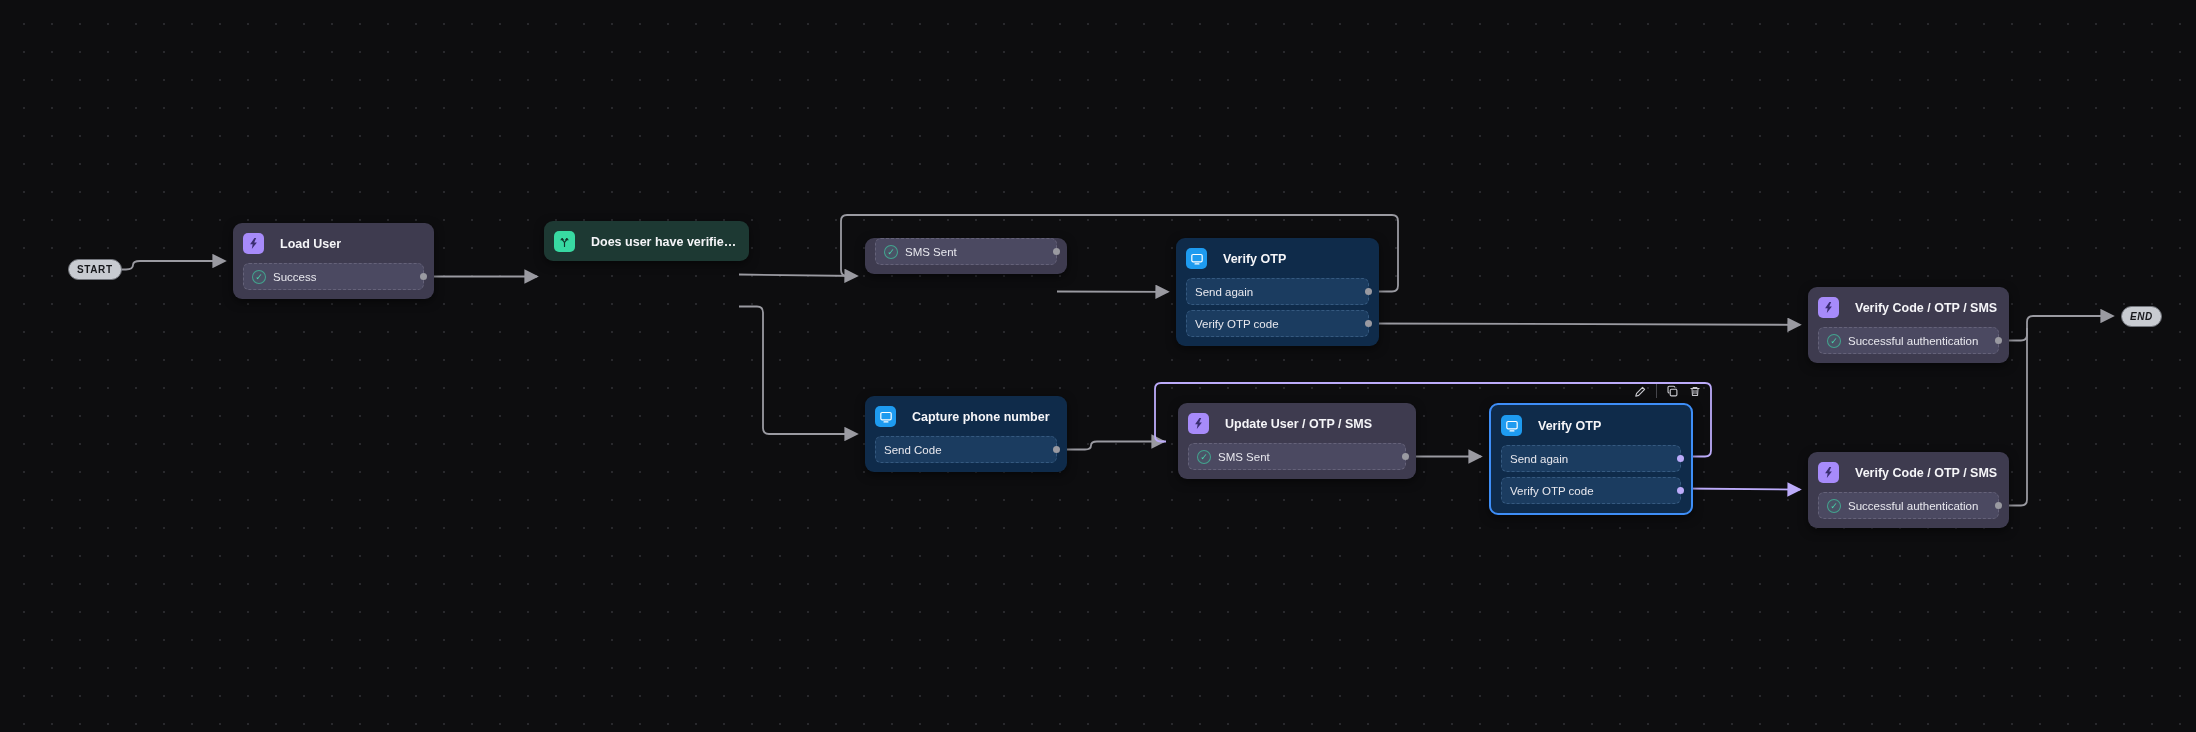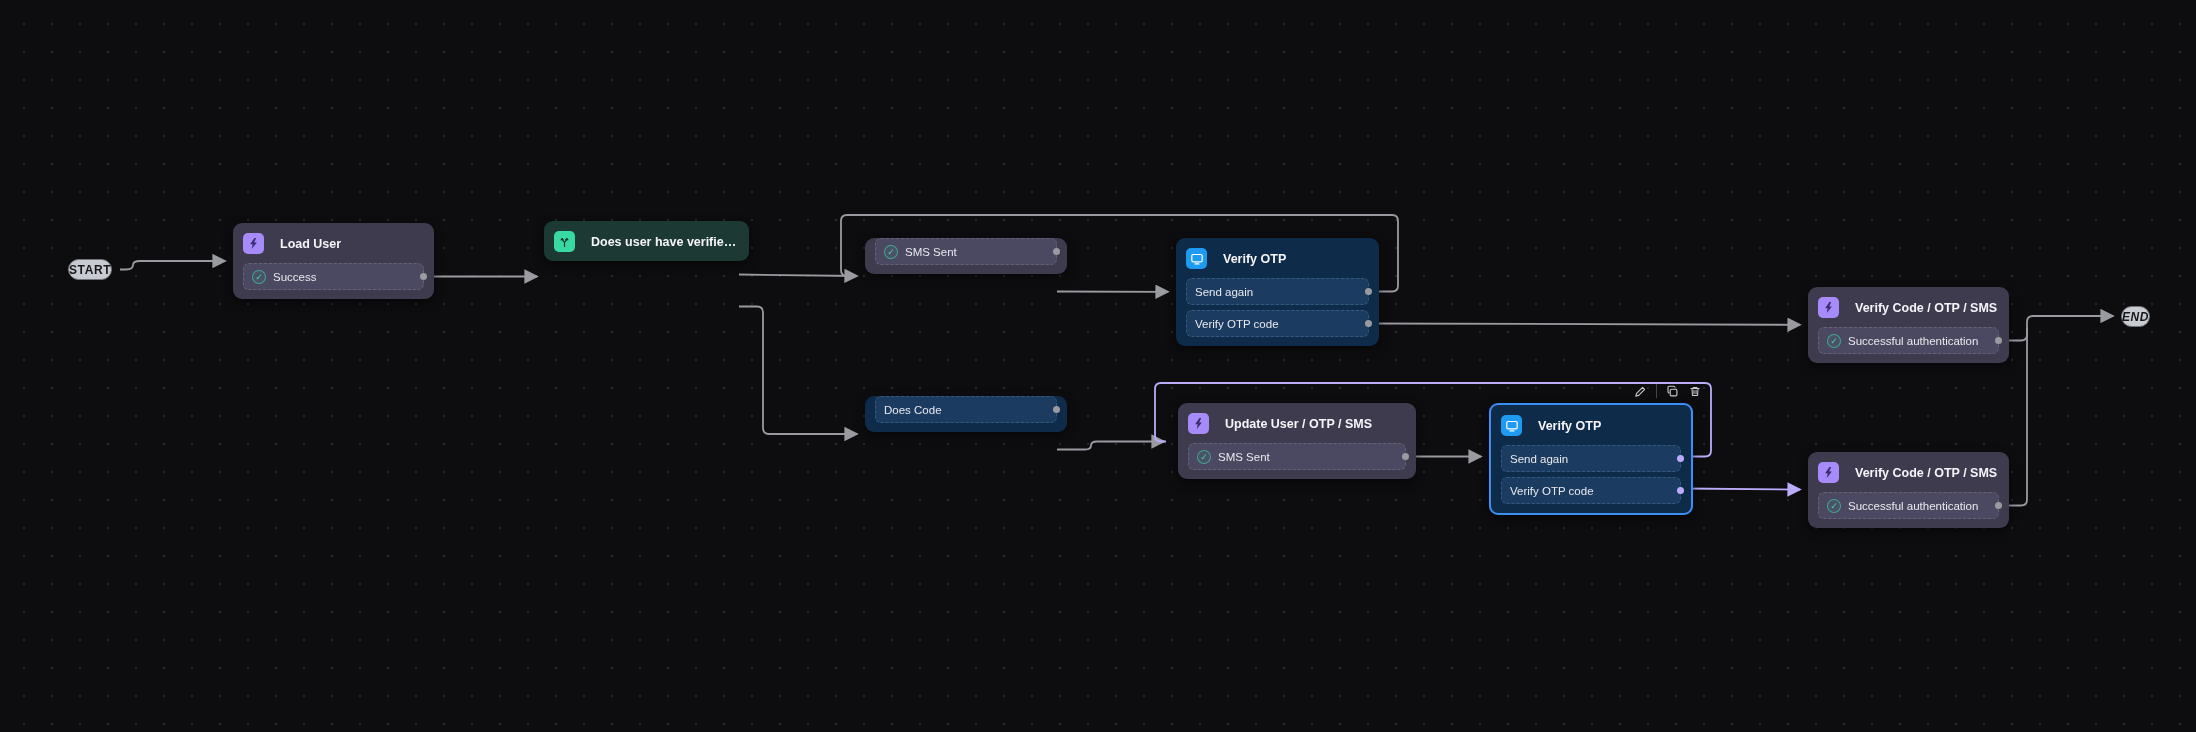--- a/index.html
+++ b/index.html
@@ -12,24 +12,24 @@
     font-family: "Liberation Sans", "DejaVu Sans", sans-serif;
     position:relative;
   }
   #canvas { position:absolute; inset:0; }
   svg.edge-layer { position:absolute; left:0; top:0; pointer-events:none; }
   svg.edge-layer path { pointer-events:stroke; }
   .e  { fill:none; stroke:var(--edge,#9a9aa1); stroke-width:1.8; }
   .ep { fill:none; stroke:var(--edge-purple,#bcabfa); stroke-width:1.8; }
 
   .pill {
-    position:absolute; height:21px; padding:0 0; border-radius:11px;
+    position:absolute; height:21px; padding:0 8px; border-radius:11px;
     background:var(--pill-bg,#c8cbd1); color:var(--pill-text,#17181c);
     border:1px solid #72757c;
-    font-size:12px; font-weight:bold; letter-spacing:.6px;
+    font-size:10px; font-weight:bold; letter-spacing:.6px;
     display:flex; align-items:center; justify-content:center;
   }
 
   .node {
     position:absolute; border-radius:9px;
     background:var(--nbg); box-shadow:0 3px 10px rgba(0,0,0,.5);
   }
   .node.selected { border:2px solid var(--sel,#3e8ef7); }
   .t-purple { --nbg:#3e3b4f; --rbg:#4b4961; --rbd:#656279; }
   .t-green  { --nbg:#1d3933; --rbg:#2a4a42; --rbd:#4b6e63; }
@@ -162,23 +162,32 @@
         </div>
         <div class="rows">
           <div class="row">
             <span class="check">✓</span>
             <span class="rlabel">Successful authentication</span>
             <span class="port"></span>
           </div>
         </div>
       </div>
       <div class="node t-blue" style="left: 865px; top: 396px; width: 202px;">
-        <div class="rows">
-          <div class="row">
-            <span class="rlabel">Does Code</span>
+        <div class="hdr">
+          <span class="nicon i-blue">
+            <svg viewBox="0 0 20 20" width="14" height="14" fill="none" stroke="#ffffff" stroke-width="1.7" stroke-linejoin="round" stroke-linecap="round">
+              <rect x="2.6" y="3.6" width="14.8" height="10.4" rx="1.8"></rect>
+              <path d="M7.2 17h5.6"></path>
+            </svg>
+          </span>
+          <span class="ntitle">Capture phone number</span>
+        </div>
+        <div class="rows">
+          <div class="row">
+            <span class="rlabel">Send Code</span>
             <span class="port"></span>
           </div>
         </div>
       </div>
       <div class="node t-purple" style="left: 1178px; top: 403px; width: 238px;">
         <div class="hdr">
           <span class="nicon i-purple">
             <svg viewBox="0 0 20 20" width="13" height="13">
               <path d="M11.4 1.5 4.8 11.2h3.9L7.4 18.5 15.2 8.4h-4.1l3-6.9z" fill="#3a2e70"></path>
             </svg>

